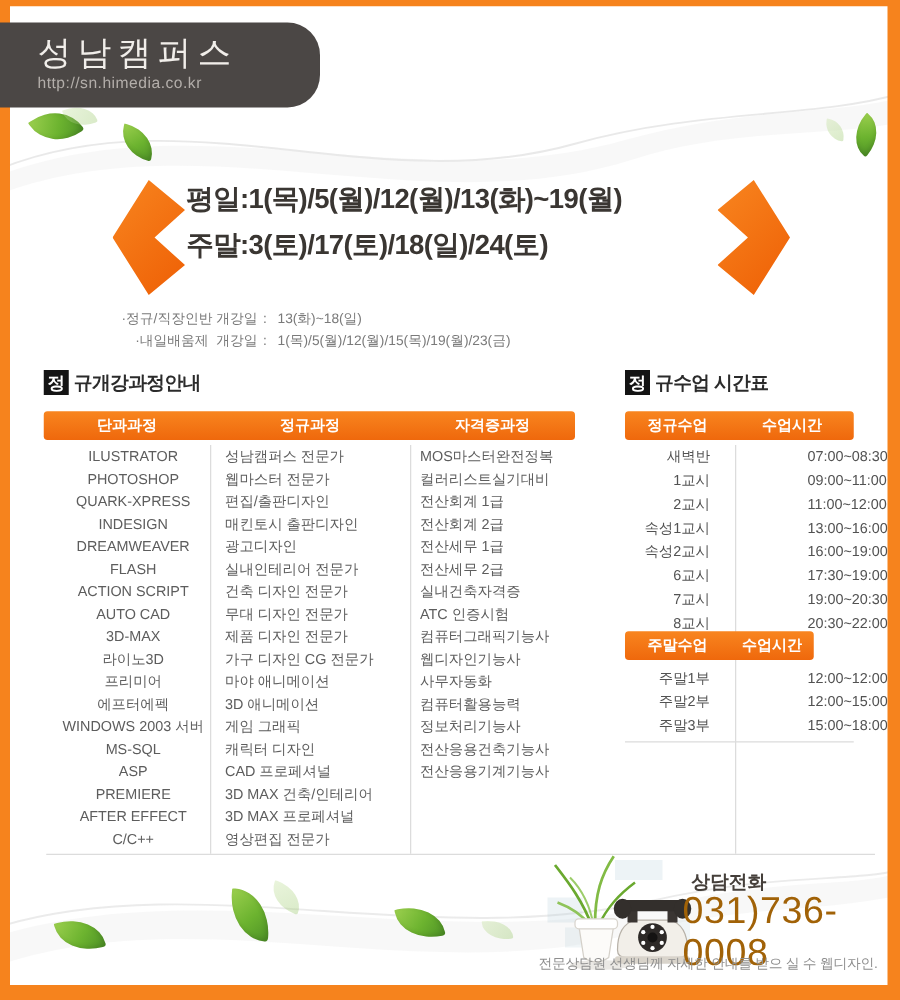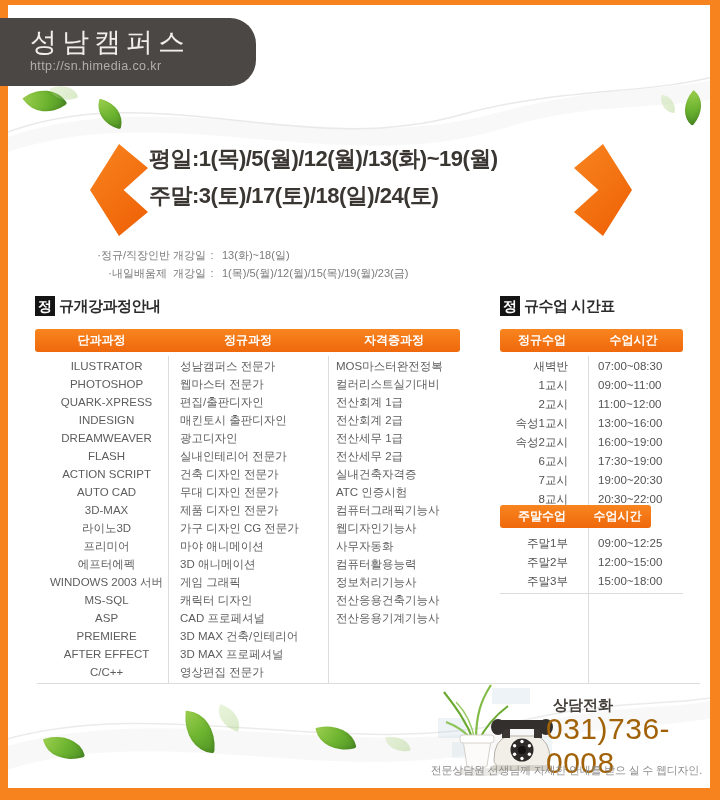--- a/index.html
+++ b/index.html
@@ -61,21 +61,21 @@
   .tt-head .h0,.wk-head .h0{width:84px;} .tt-head .h1,.wk-head .h1{flex:1;}
 
   
   .ccol{position:absolute;top:357px;z-index:10;font-size:11.5px;color:#5d5d5d;}
   .ccol .row{height:18px;line-height:18px;white-space:nowrap;}
   .ccol1{left:50px;text-align:center;} .ccol2{left:180px;} .ccol3{left:336px;}
 
   
   .tt,.wk{position:absolute;left:500px;z-index:10;font-size:11.5px;color:#525252;}
   .tt{top:357px;} .wk{top:534px;}
-  .tt .row,.wk .row{display:flex;height:19px;line-height:19px;white-space:nowrap;}
+  .tt .row,.wk .row{display:flex;height:19px;line-height:19px;white-space:nowrap;gap:48px;}
   .tt .c0,.wk .c0{width:68px;text-align:right;}
   .tt .c1,.wk .c1{margin-left:30px;}
 
   
   .vline{position:absolute;top:356px;width:1px;height:327px;background:#dcdcdc;z-index:9;}
   .v1{left:168px;} .v2{left:328px;} .v3{left:588px;}
   .hline{position:absolute;height:1px;background:#dcdcdc;z-index:9;}
   .hl-main{left:37px;top:683px;width:663px;}
   .hl-wk{left:500px;top:593px;width:183px;}
 
@@ -249,21 +249,21 @@
         <span class="c1">20:30~22:00</span>
       </div>
     </div>
   <div class="obar wk-head">
     <span class="h0">주말수업</span>
     <span class="h1">수업시간</span>
   </div>
   <div class="wk">
       <div class="row">
         <span class="c0">주말1부</span>
-        <span class="c1">09:00~12:25</span>
+        <span class="c1">12:00~12:00</span>
       </div>
       <div class="row">
         <span class="c0">주말2부</span>
         <span class="c1">12:00~15:00</span>
       </div>
       <div class="row">
         <span class="c0">주말3부</span>
         <span class="c1">15:00~18:00</span>
       </div>
     </div>

